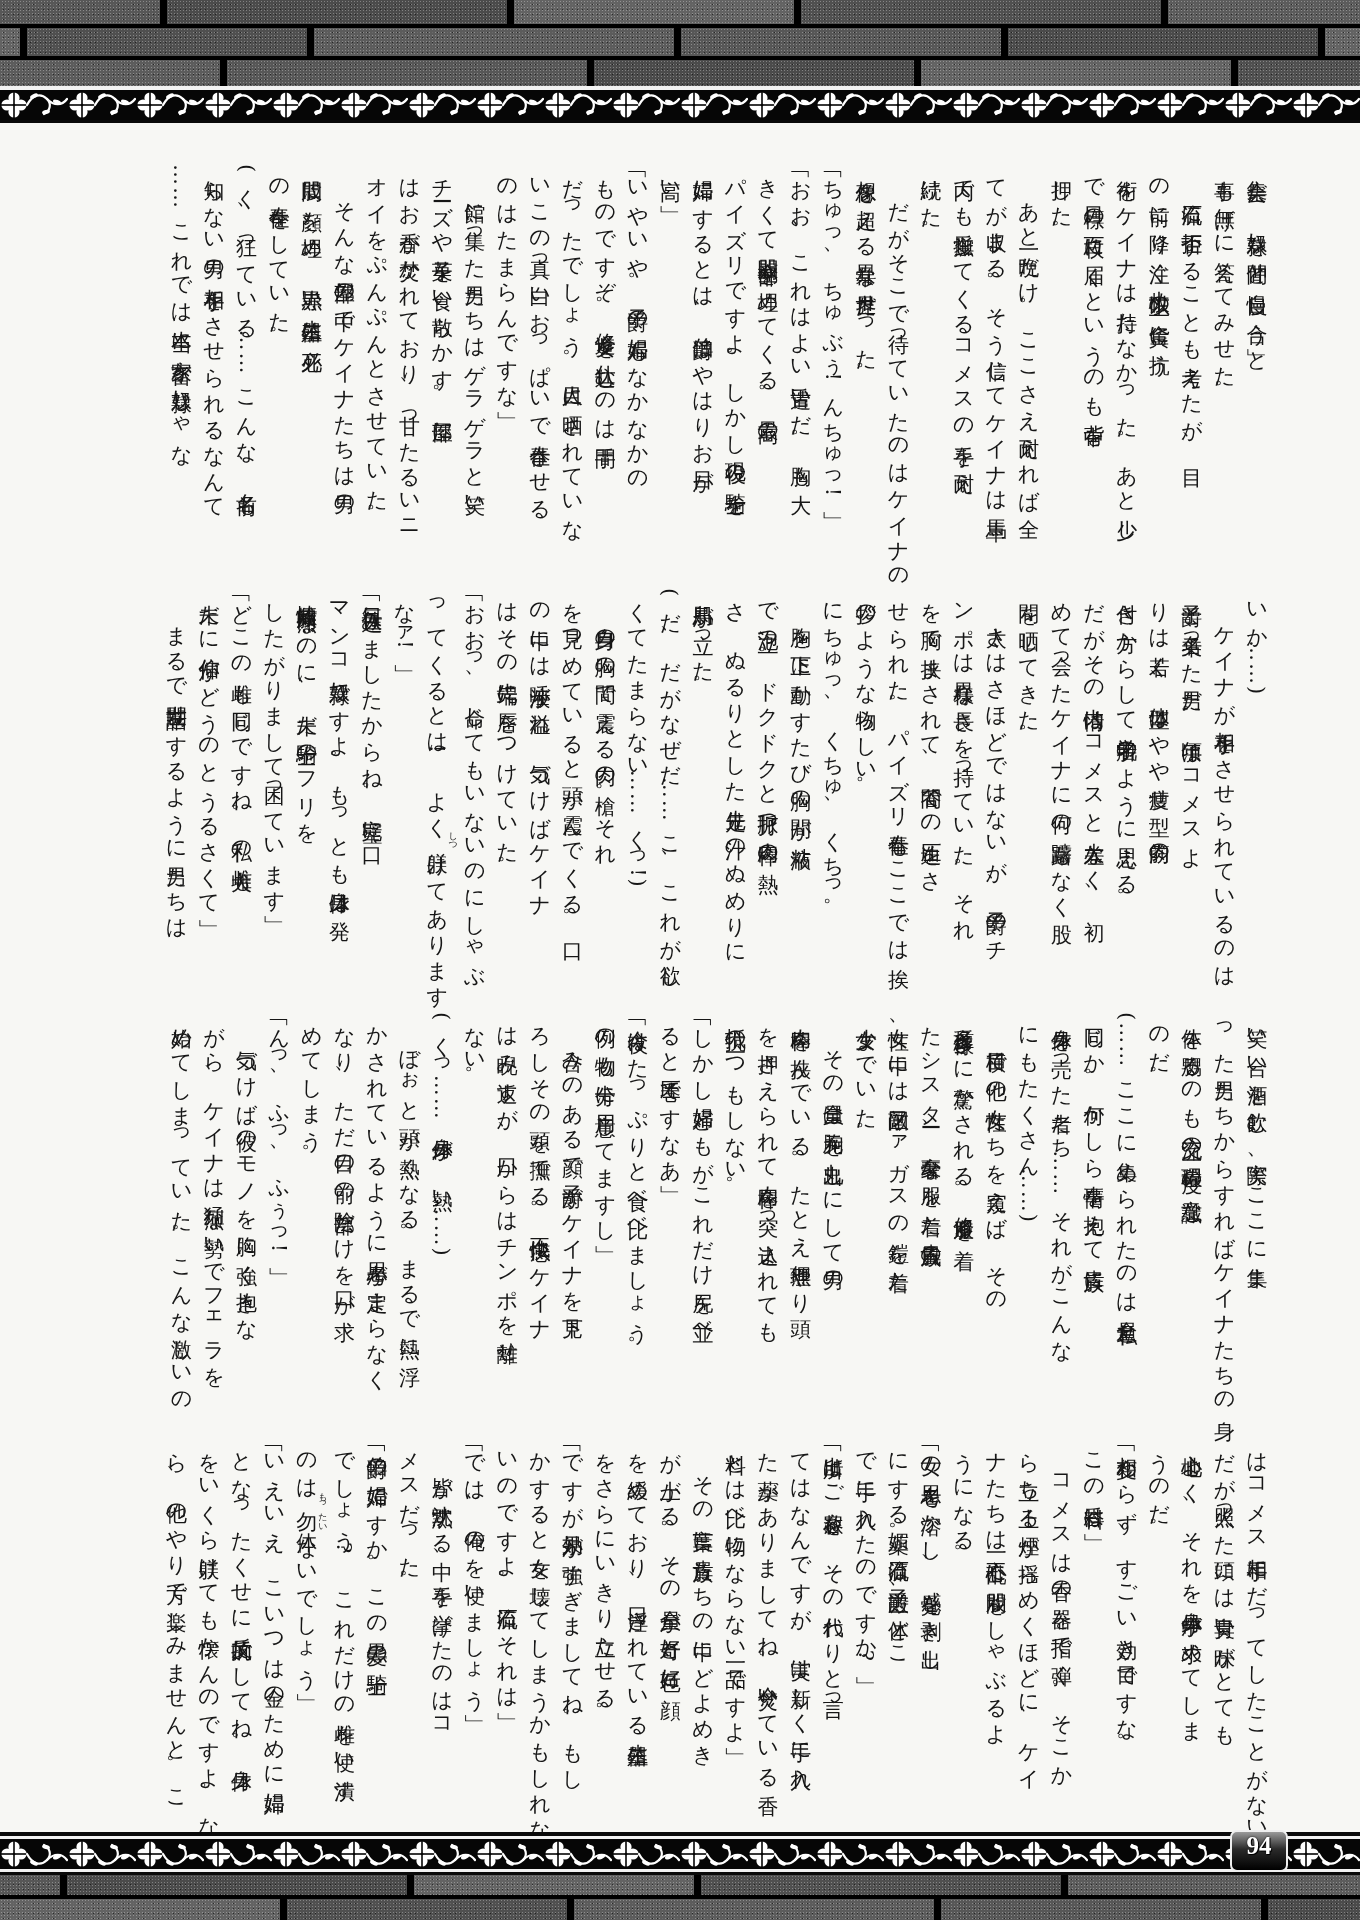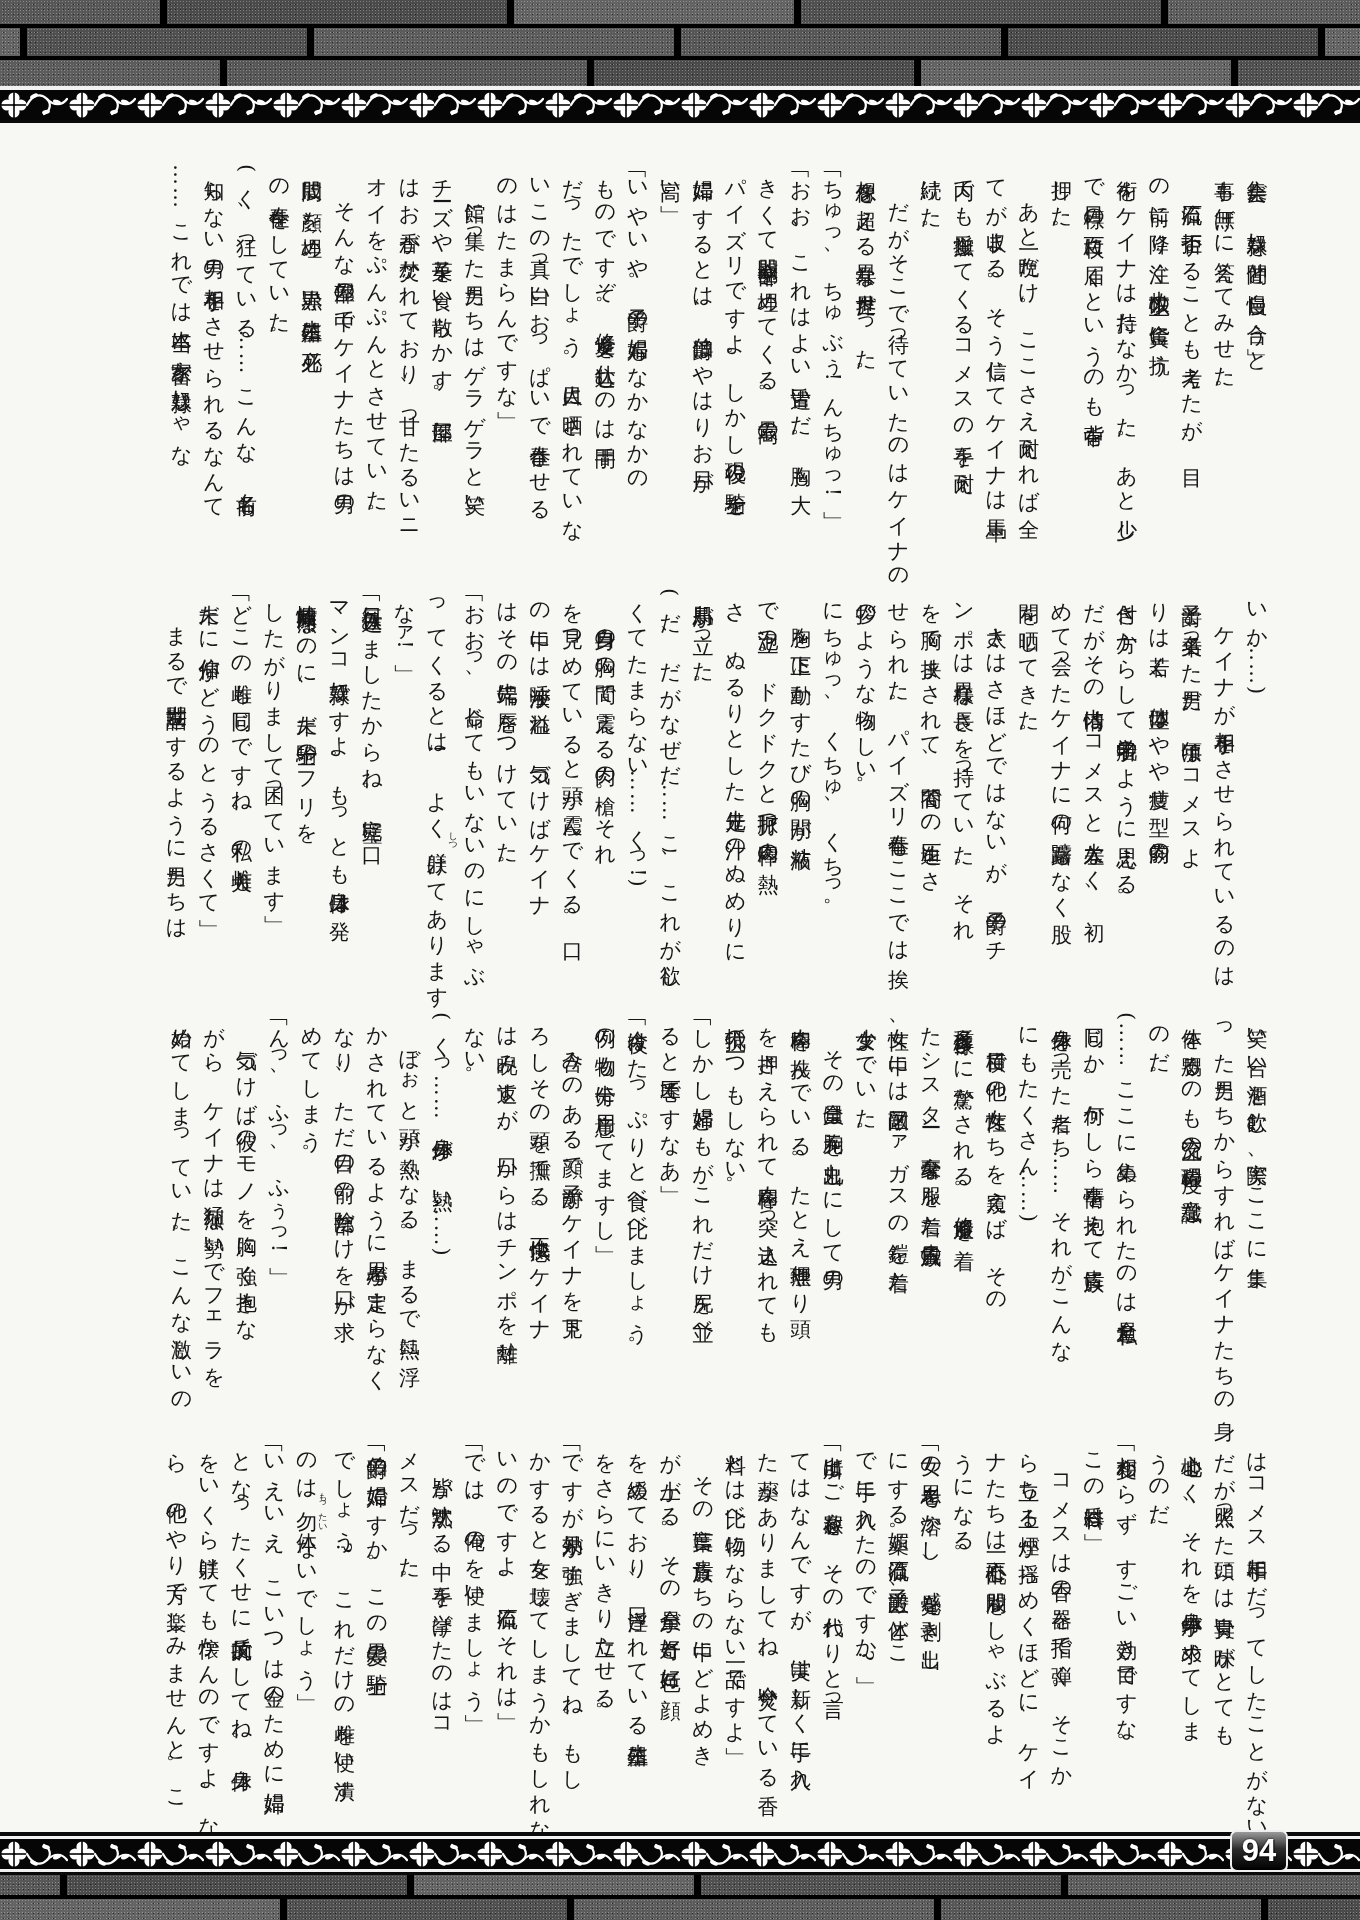--- a/index.html
+++ b/index.html
@@ -47,23 +47,23 @@
     overflow:visible;
   }
   .text-row .col{line-height:32.6px;white-space:nowrap;}
   .text-row ruby rt{font-size:9px;letter-spacing:0;}
 
   
   .page-num{
     position:absolute;top:1830px;right:72px;width:54px;height:38px;z-index:5;
     background:linear-gradient(180deg,#9a9a9a,#2b2b2b 45%,#000);
     border:2px solid #efefef;border-radius:7px;
-    display:flex;align-items:center;justify-content:center;
-    color:#fff;font-family:Liberation Sans, sans-serif;
-    font-size:31px;font-weight:bold;
+    display:flex;align-items:flex-start;justify-content:center;
+    color:#fff;font-family:Liberation Serif, serif;
+    font-size:25px;font-weight:bold;
     text-shadow:0 0 2px #000,1px 1px 0 #000;
   }
 </style>
 </head>
 <body>
 
 <div class="page">
 
   <div class="brick top" id="brick-top">
       <div class="brick-row" style="height: 24px; margin-left: -140px;">

